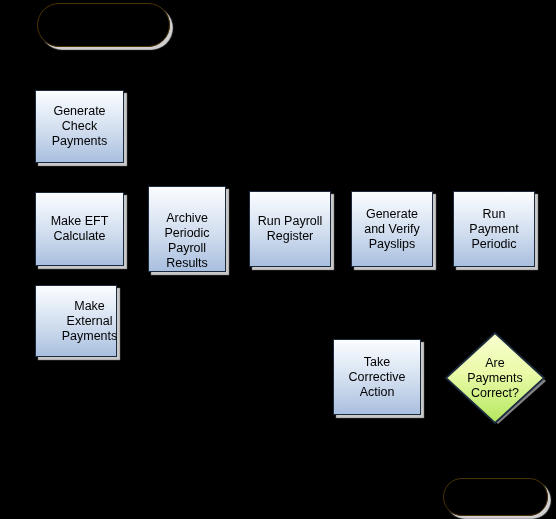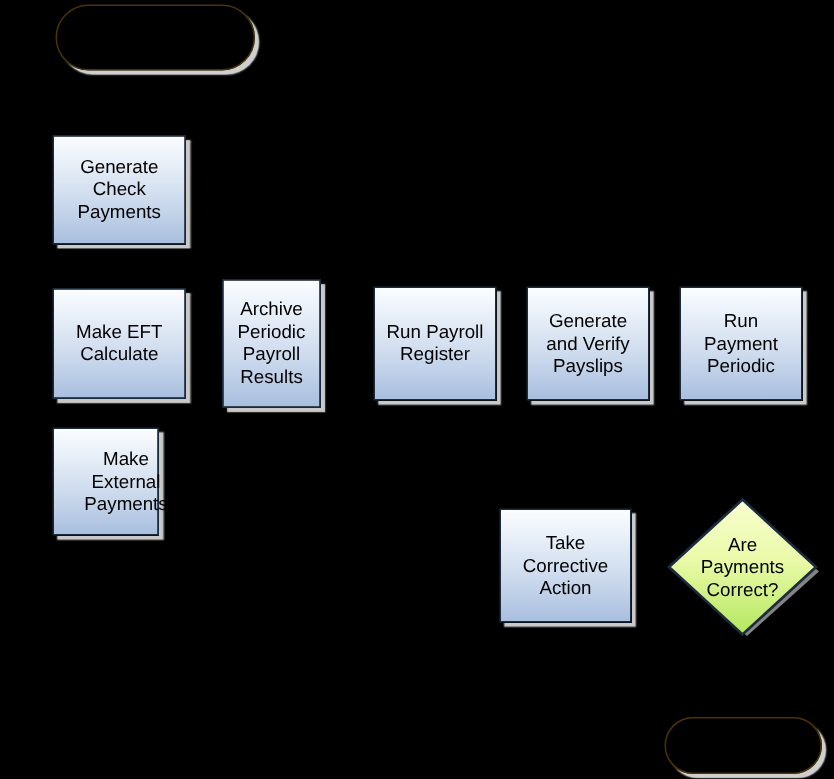--- a/index.html
+++ b/index.html
@@ -86,25 +86,25 @@
   </div>
 
   <div class="node proc" style="left:35px;top:90px;width:89px;height:73px;">
     <span class="lbl">Generate Check Payments</span>
   </div>
 
   <div class="node proc" style="left:35px;top:192px;width:89px;height:74px;">
     <span class="lbl">Make EFT Calculate</span>
   </div>
 
-  <div class="node proc" style="left:35px;top:285px;width:71px;height:72px;padding-left:27px;">
+  <div class="node proc" style="left:35px;top:285px;width:82px;height:72px;padding-left:27px;">
     <span class="lbl">Make External Payments</span>
   </div>
 
-  <div class="node proc" style="left:148px;top:186px;width:66px;height:86px;">
+  <div class="node proc" style="left:148px;top:186px;width:78px;height:86px;align-items:flex-end;">
     <span class="lbl">Archive Periodic Payroll Results</span>
   </div>
 
   <div class="node proc" style="left:249px;top:191px;width:82px;height:76px;">
     <span class="lbl">Run Payroll Register</span>
   </div>
 
   <div class="node proc" style="left:351px;top:191px;width:82px;height:76px;">
     <span class="lbl">Generate and Verify Payslips</span>
   </div>

